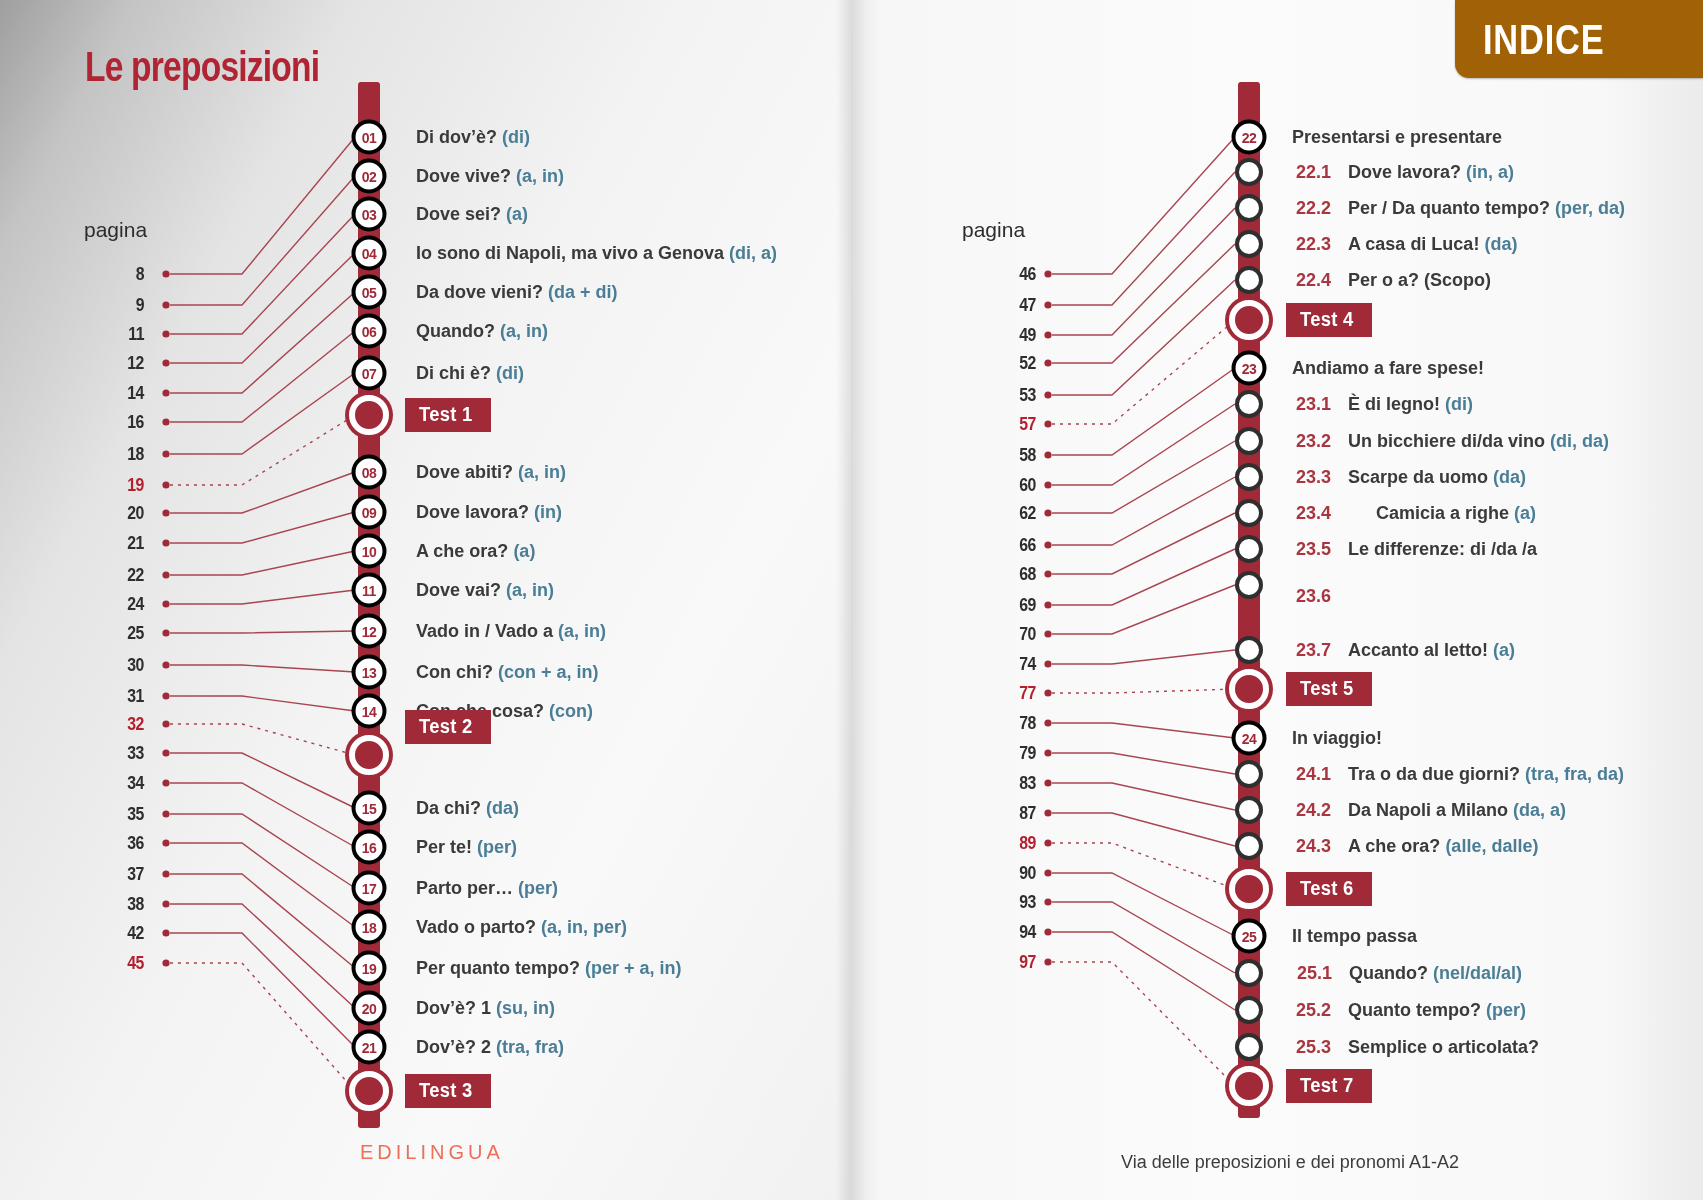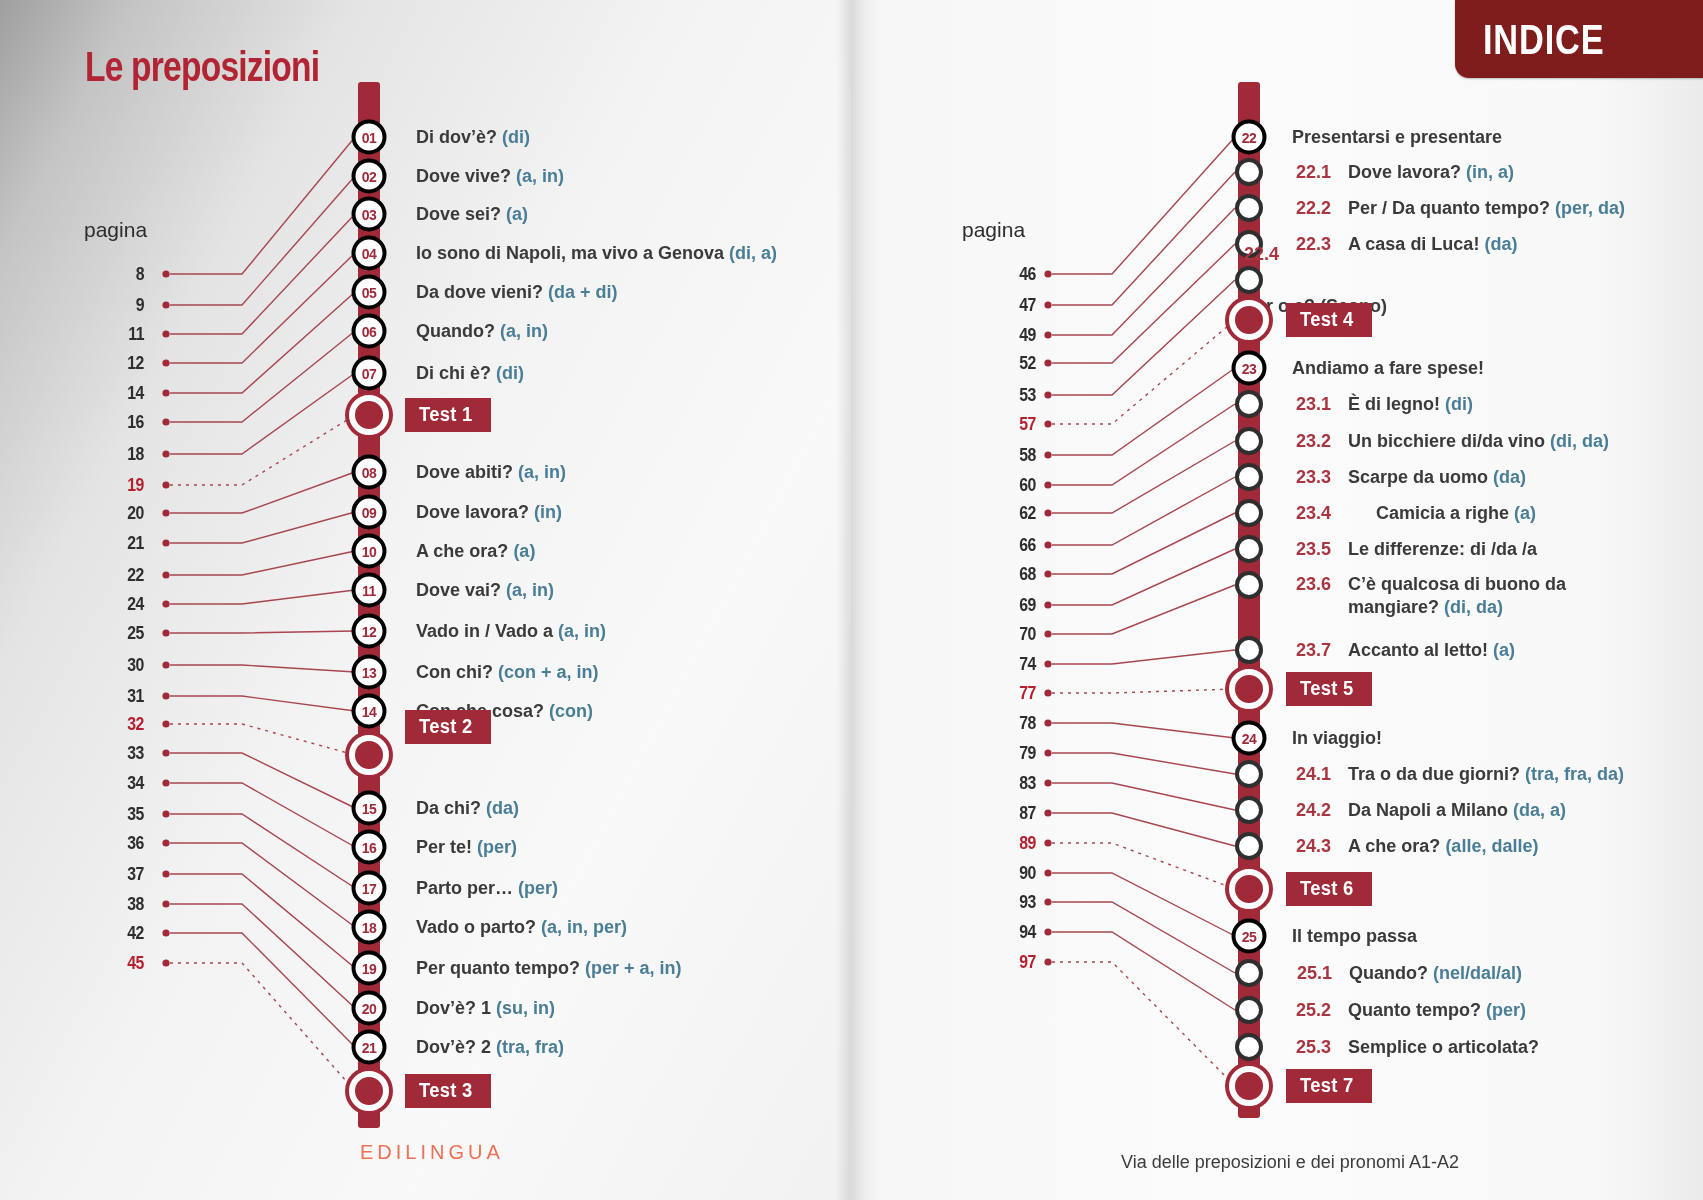--- a/index.html
+++ b/index.html
@@ -10,21 +10,21 @@
   .pg-left-bg { position:absolute; left:0; top:0; width:851px; height:1200px;
     background:linear-gradient(118deg,#9f9f9f 0%,#c4c4c4 9%,#e4e4e4 24%,#f3f3f3 46%,#f9f9f9 70%,#f1f1f1 100%); }
   .pg-right-bg { position:absolute; left:851px; top:0; width:852px; height:1200px;
     background:linear-gradient(to right,#e6e6e6 0%,#f7f7f7 3.5%,#fbfbfb 45%,#f8f8f8 88%,#ebebeb 100%); }
   .seam { position:absolute; left:836px; top:0; width:30px; height:1200px;
     background:linear-gradient(to right, rgba(0,0,0,0) 0%, rgba(0,0,0,0.10) 47%, rgba(0,0,0,0.05) 53%, rgba(0,0,0,0) 100%); }
 
   .page-title { position:absolute; left:85px; top:42px; font-size:43px; font-weight:bold;
     color:#b12433; letter-spacing:-1px; transform:scaleX(0.78); transform-origin:left center; white-space:nowrap; }
 
-  .indice-box { position:absolute; right:0; top:0; width:248px; height:78px; background:#7f1d1d;
+  .indice-box { position:absolute; right:0; top:0; width:248px; height:78px; background:#a16207;
     border-bottom-left-radius:14px; display:flex; align-items:center; box-shadow:0 1px 2px rgba(0,0,0,0.25); }
   .indice-box span { color:#ffffff; font-size:43px; font-weight:bold; letter-spacing:1px;
     transform:scaleX(0.8); transform-origin:left center; margin-left:28px; }
 
   .pagina-label { position:absolute; font-size:21px; color:#2d2d2d; }
 
   .bar { position:absolute; width:22px; background:#a02a38; border-radius:3px; }
   #bar-left { left:358px; top:82px; height:1046px; }
   #bar-right { left:1238px; top:82px; height:1036px; }
 
@@ -294,21 +294,21 @@
       <div class="sub-row" style="left: 1296px; top: 208px;">
         <span class="subnum">22.2</span>
         <span class="subtext"><span>Per / Da quanto tempo?</span> <span class="prep">(per, da)</span></span>
       </div>
       <div class="circle circle-sub" style="left: 1249px; top: 244px;"></div>
       <div class="sub-row" style="left: 1296px; top: 244px;">
         <span class="subnum">22.3</span>
         <span class="subtext"><span>A casa di Luca!</span> <span class="prep">(da)</span></span>
       </div>
       <div class="circle circle-sub" style="left: 1249px; top: 280px;"></div>
-      <div class="sub-row" style="left: 1244px; top: 280px; flex-direction: column;">
+      <div class="sub-row" style="left: 1296px; top: 280px;">
         <span class="subnum">22.4</span>
         <span class="subtext"><span>Per o a? (Scopo)</span></span>
       </div>
       <div class="circle circle-test" style="left: 1249px; top: 320px;"></div>
       <div class="testbox" style="left: 1286px; top: 320px;"><span>Test 4</span></div>
       <div class="circle circle-num" style="left: 1249px; top: 368px;">23</div>
       <div class="entry-label" style="left: 1292px; top: 368px;"><span>Andiamo a fare spese!</span></div>
       <div class="circle circle-sub" style="left: 1249px; top: 404px;"></div>
       <div class="sub-row" style="left: 1296px; top: 404px;">
         <span class="subnum">23.1</span>
@@ -330,21 +330,20 @@
         <span class="subtext"><span>Camicia a righe</span> <span class="prep">(a)</span></span>
       </div>
       <div class="circle circle-sub" style="left: 1249px; top: 549px;"></div>
       <div class="sub-row" style="left: 1296px; top: 549px;">
         <span class="subnum">23.5</span>
         <span class="subtext"><span>Le differenze: di /da /a</span></span>
       </div>
       <div class="circle circle-sub" style="left: 1249px; top: 585px;"></div>
       <div class="sub-row" style="left: 1296px; top: 596px;">
         <span class="subnum">23.6</span>
-        <span class="subtext"><span>C’è qualcosa di buono da</span><br><span>mangiare?</span> <span class="prep">(di, da)</span></span>
       </div>
       <div class="circle circle-sub" style="left: 1249px; top: 650px;"></div>
       <div class="sub-row" style="left: 1296px; top: 650px;">
         <span class="subnum">23.7</span>
         <span class="subtext"><span>Accanto al letto!</span> <span class="prep">(a)</span></span>
       </div>
       <div class="circle circle-test" style="left: 1249px; top: 689px;"></div>
       <div class="testbox" style="left: 1286px; top: 689px;"><span>Test 5</span></div>
       <div class="circle circle-num" style="left: 1249px; top: 738px;">24</div>
       <div class="entry-label" style="left: 1292px; top: 738px;"><span>In viaggio!</span></div>

